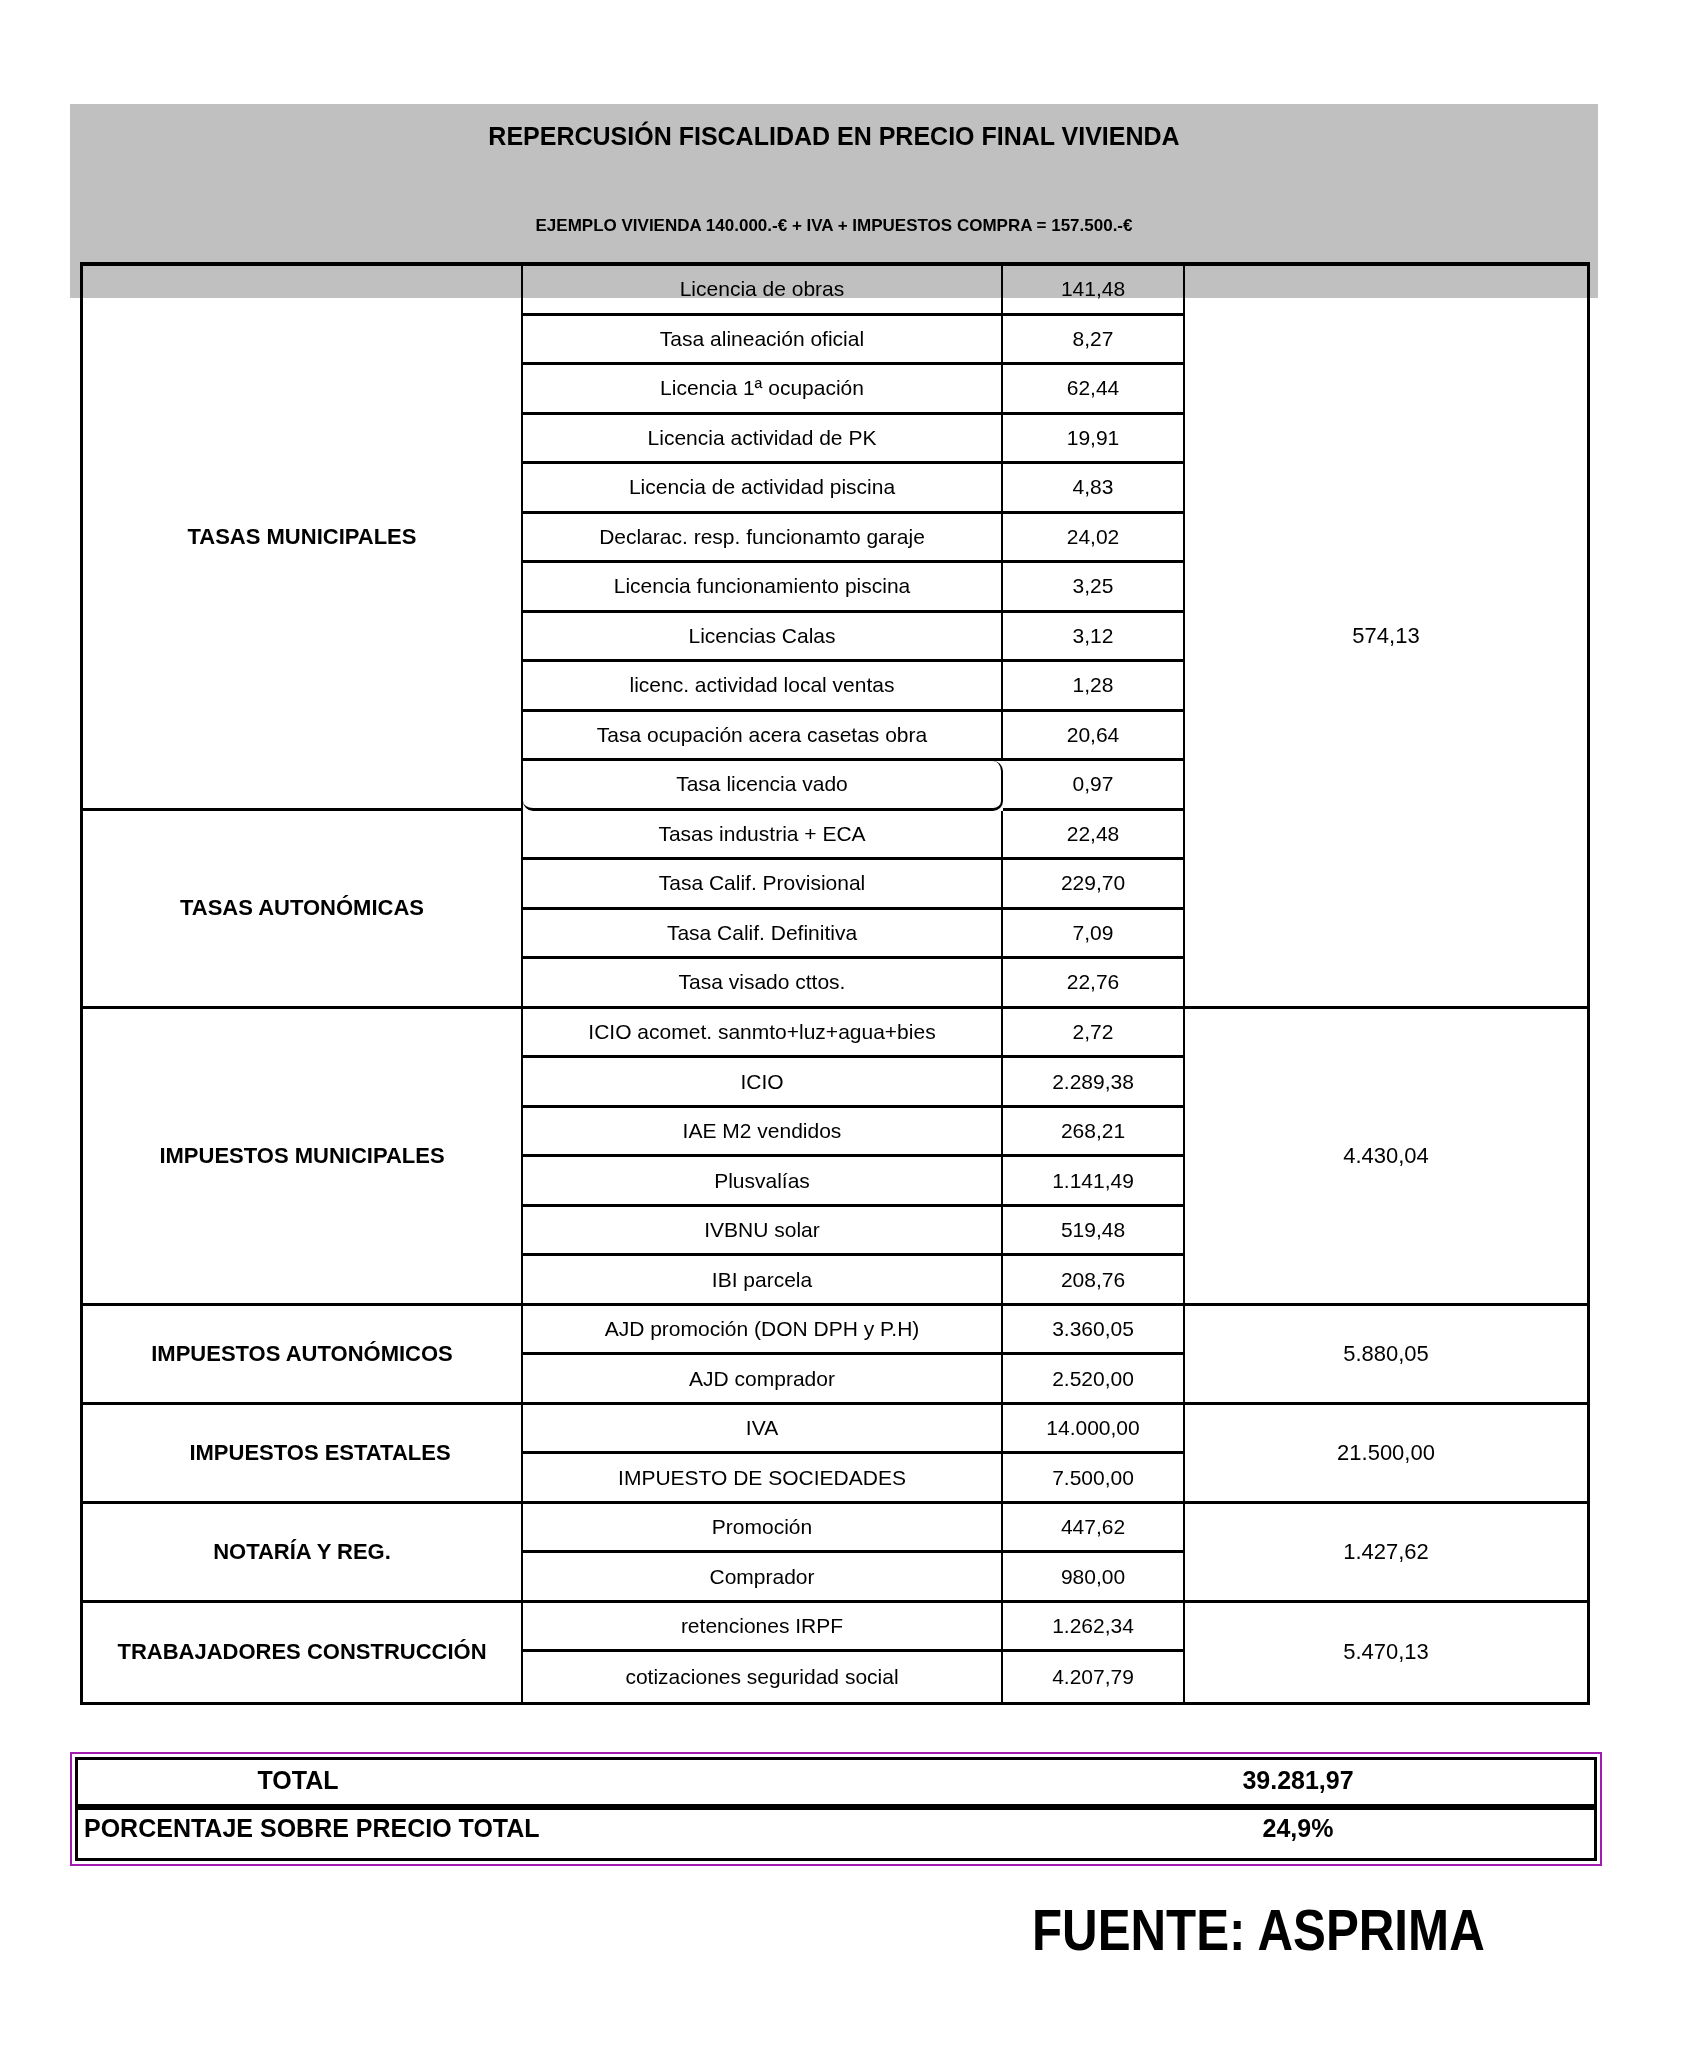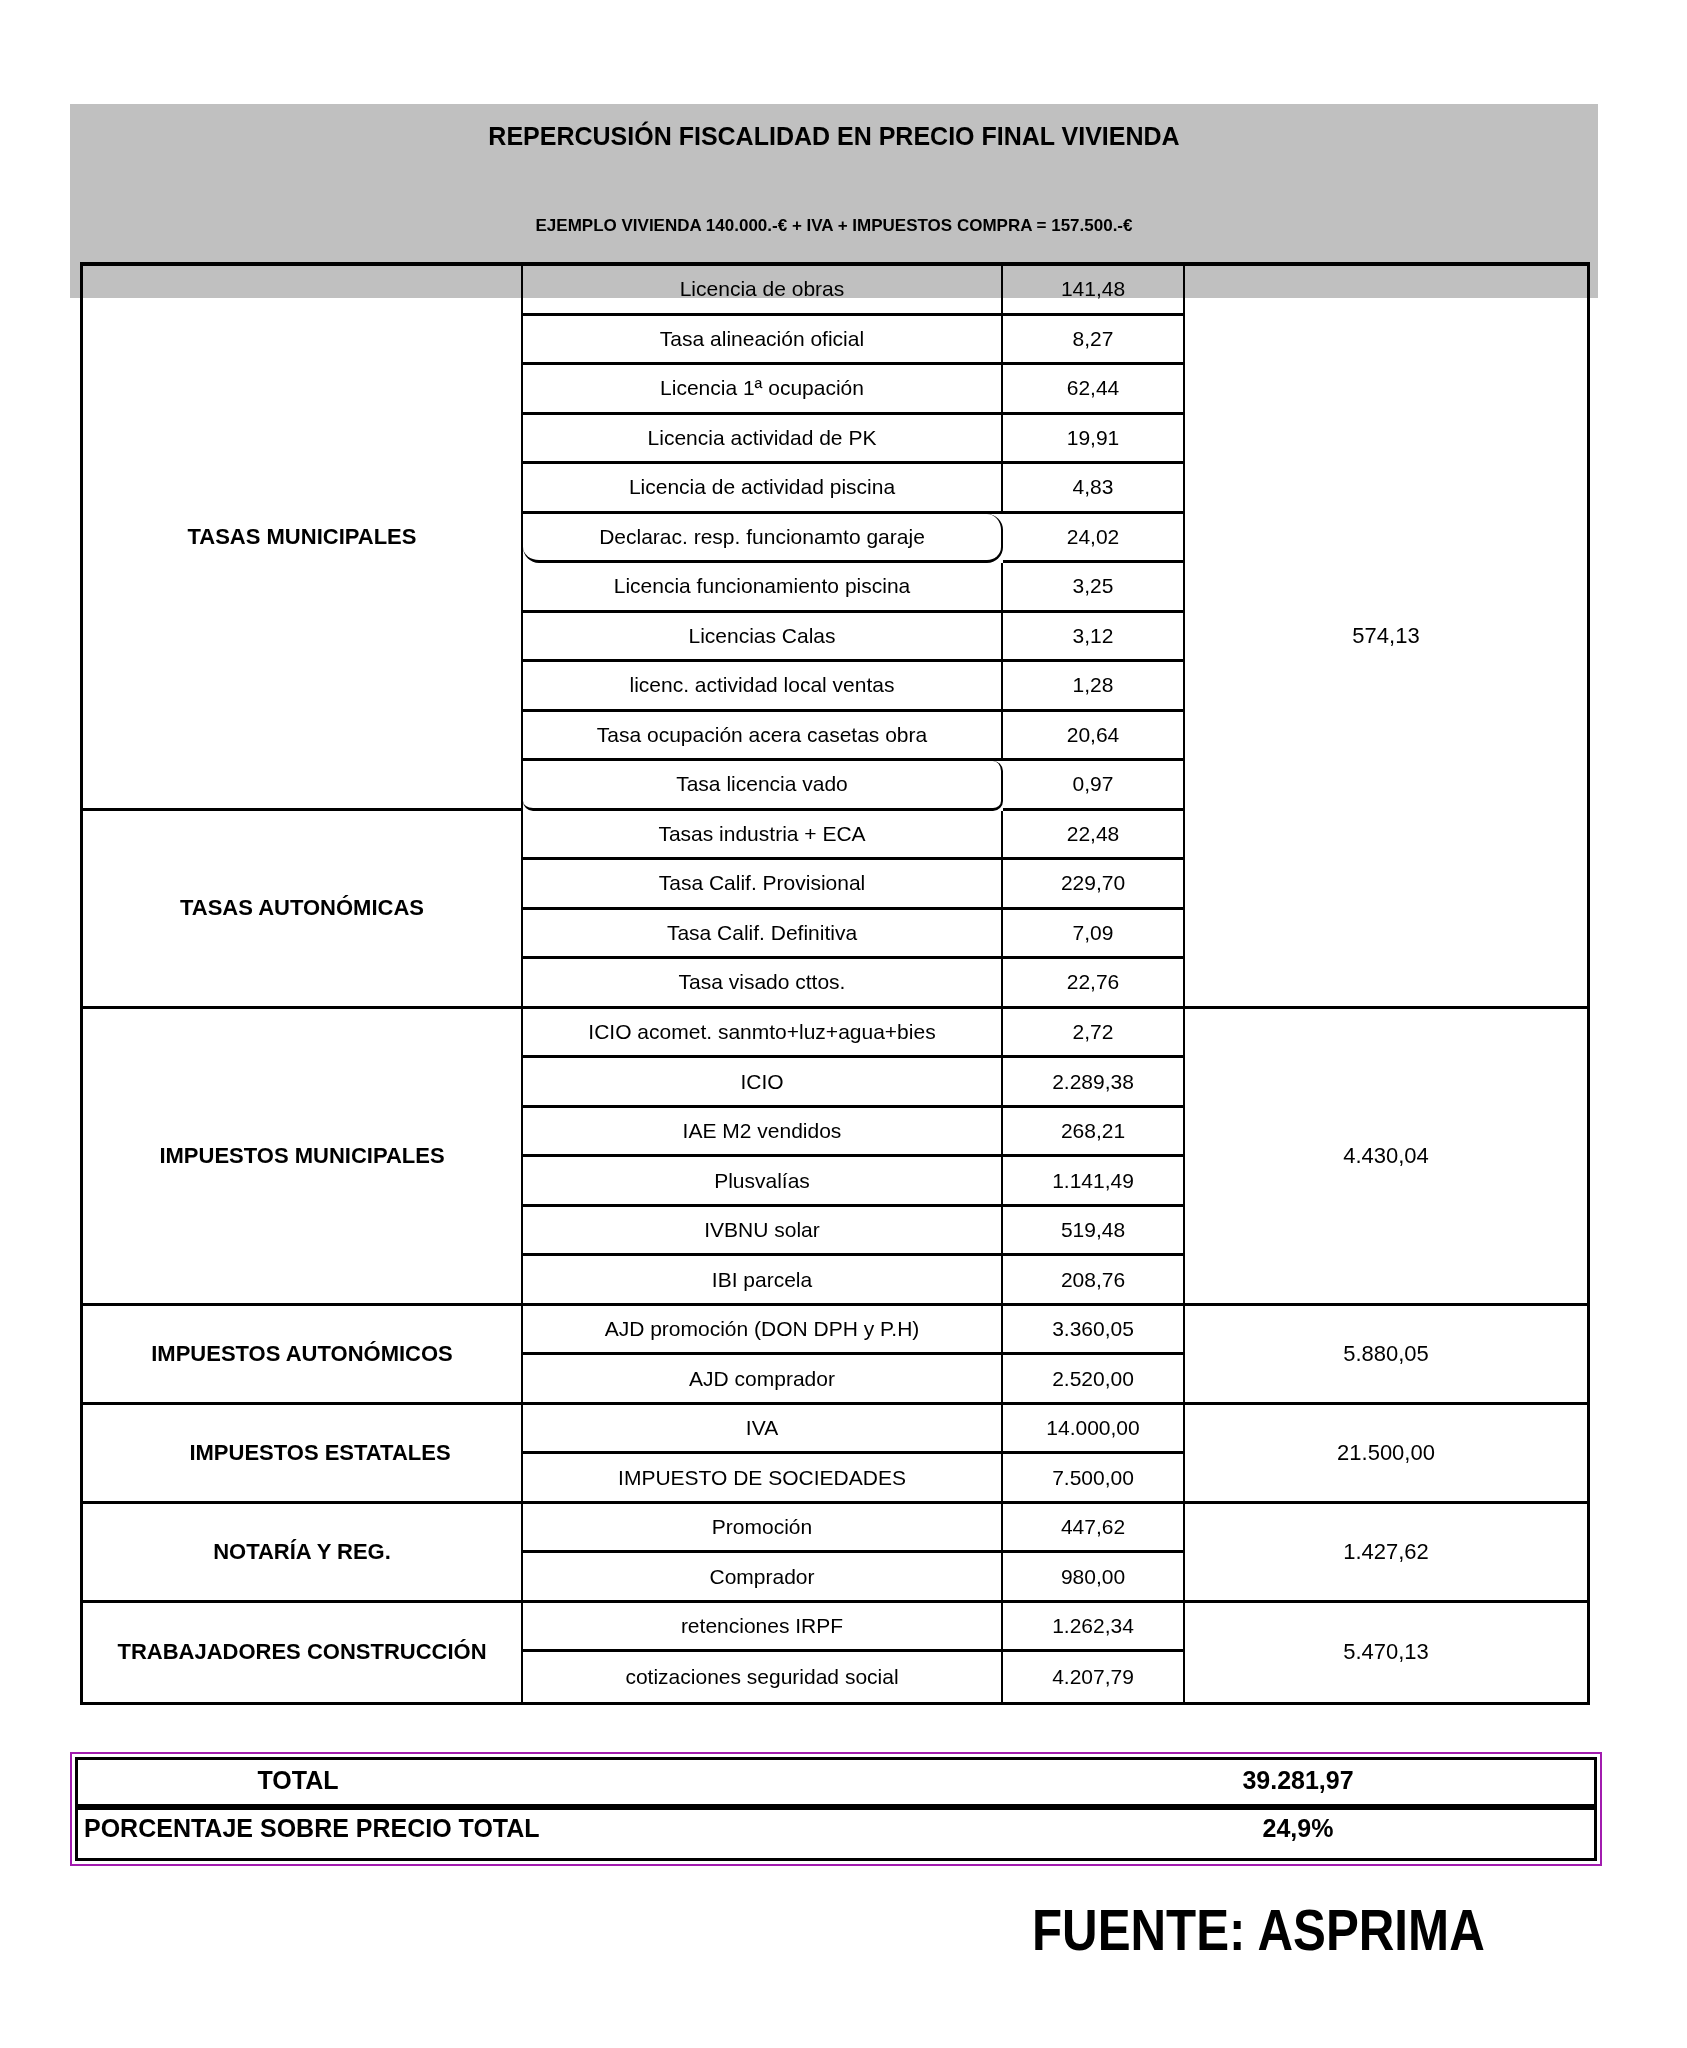--- a/index.html
+++ b/index.html
@@ -165,21 +165,21 @@
     <div class="cell item" style="grid-row:1; grid-column:2;">Licencia de obras</div>
     <div class="cell val" style="grid-row:1; grid-column:3;">141,48</div>
     <div class="cell item" style="grid-row:2; grid-column:2;">Tasa alineación oficial</div>
     <div class="cell val" style="grid-row:2; grid-column:3;">8,27</div>
     <div class="cell item" style="grid-row:3; grid-column:2;">Licencia 1ª ocupación</div>
     <div class="cell val" style="grid-row:3; grid-column:3;">62,44</div>
     <div class="cell item" style="grid-row:4; grid-column:2;">Licencia actividad de PK</div>
     <div class="cell val" style="grid-row:4; grid-column:3;">19,91</div>
     <div class="cell item" style="grid-row:5; grid-column:2;">Licencia de actividad piscina</div>
     <div class="cell val" style="grid-row:5; grid-column:3;">4,83</div>
-    <div class="cell item" style="grid-row:6; grid-column:2;border-radius:16px;">Declarac. resp. funcionamto garaje</div>
+    <div class="cell item" style="grid-row:6; grid-column:2;">Declarac. resp. funcionamto garaje</div>
     <div class="cell val" style="grid-row:6; grid-column:3;">24,02</div>
     <div class="cell item" style="grid-row:7; grid-column:2;">Licencia funcionamiento piscina</div>
     <div class="cell val" style="grid-row:7; grid-column:3;">3,25</div>
     <div class="cell item" style="grid-row:8; grid-column:2;">Licencias Calas</div>
     <div class="cell val" style="grid-row:8; grid-column:3;">3,12</div>
     <div class="cell item" style="grid-row:9; grid-column:2;">licenc. actividad local ventas</div>
     <div class="cell val" style="grid-row:9; grid-column:3;">1,28</div>
     <div class="cell item" style="grid-row:10; grid-column:2;">Tasa ocupación acera casetas obra</div>
     <div class="cell val" style="grid-row:10; grid-column:3;">20,64</div>
     <div class="cell item" style="grid-row:11; grid-column:2;border-radius:10px;">Tasa licencia vado</div>

